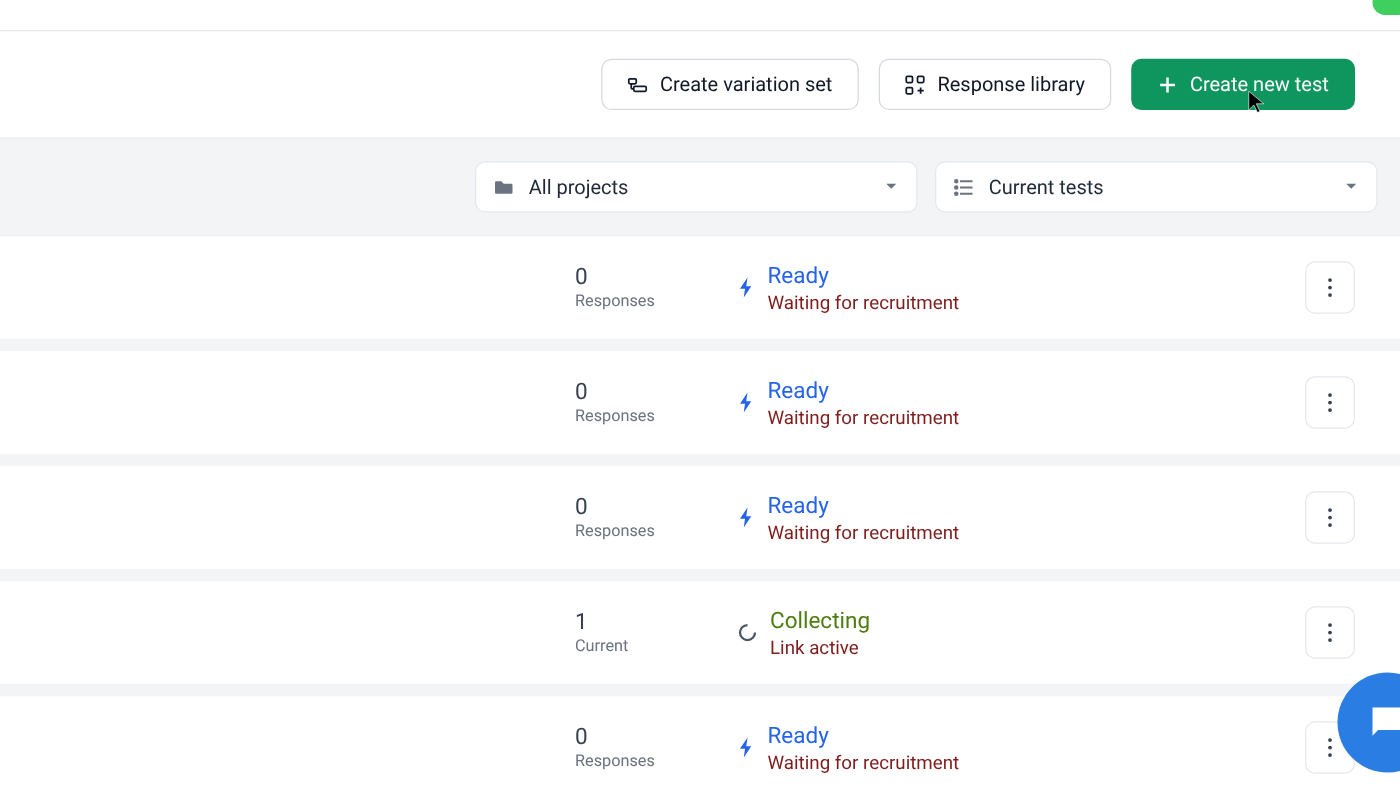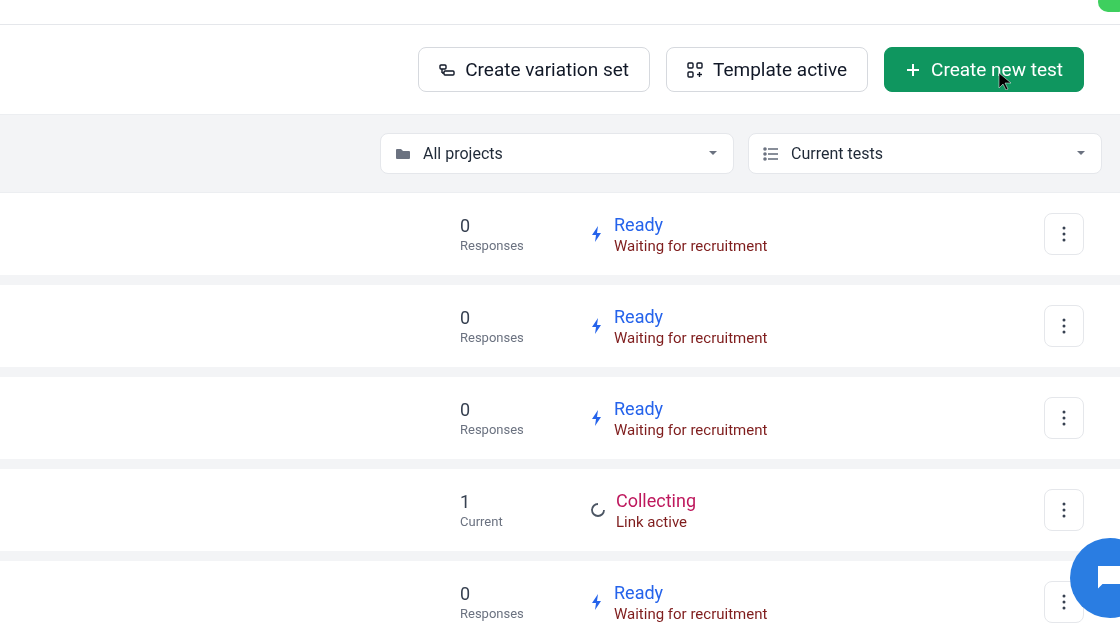--- a/index.html
+++ b/index.html
@@ -1,37 +1,37 @@
 <!DOCTYPE html>
 <html><head>
   <meta charset="utf-8">
   <style>
     * { margin:0; padding:0; box-sizing:border-box; font-family:-apple-system,BlinkMacSystemFont,"Segoe UI",Roboto,sans-serif; }
     body { background:#fff; width:1120px; height:628px; overflow:hidden; position:relative; }
     .topbar { height:25px; border-bottom:1px solid #e5e7eb; }
     .actions-row { display:flex; justify-content:flex-end; gap:16px; padding:22px 36px 22px 0; }
-    .btn { display:inline-flex; align-items:center; gap:10px; padding:10px 20px; border-radius:8px; font-size:19px; border:1px solid #d6d9de; background:#fff; cursor:pointer; color:#111827;text-align:right; }
+    .btn { display:inline-flex; align-items:center; gap:10px; padding:10px 20px; border-radius:8px; font-size:16px; border:1px solid #d6d9de; background:#fff; cursor:pointer; color:#111827;text-align:right; }
     .btn-primary { background:#0f965f; border-color:#0f965f; color:#fff; }
     .icon { display:inline-flex; width:16px; height:16px; }
     .filter-band { background:#f3f4f6; padding:18px 18px 18px 380px; display:flex; gap:14px; border-top:1px solid #eceef1; border-bottom:1px solid #eceef1; }
     .select { flex:1; display:flex; align-items:center; gap:12px; background:#fff; border:1px solid #e5e7eb; border-radius:8px; padding:10px 14px; cursor:pointer; justify-content:space-between; }
     .select-left { display:flex; align-items:center; gap:12px; }
     .select-label { font-size:16px; color:#1f2937; }
     .caret { color:#6b7280; }
     .rows { background:#fff; }
     .row { display:flex; align-items:center; padding:20px 36px 20px 460px; border-bottom:10px solid #f3f4f6; }
     .row:last-child { border-bottom:none; }
     .resp-col { width:130px; }
     .resp-count { font-size:18px; color:#374151; }
     .resp-label { font-size:13px; color:#6b7280; margin-top:2px; }
     .status-col { display:flex; align-items:center; gap:10px; flex:1; }
     .status-icon { margin-top:3px; color:#2563eb; }
     .status-icon.collecting { color:#4b5563; }
     .status-title { font-size:18px; color:#2563eb; }
-    .status-title.collecting { color:#be185d; }
+    .status-title.collecting { color:#4d7c0f; }
     .status-sub { font-size:15px; color:#7f1d1d; margin-top:2px; }
     .kebab { width:40px; height:42px; display:flex; align-items:center; justify-content:center; border:1px solid #e5e7eb; border-radius:8px; cursor:pointer; background:#fff; }
     .kebab svg { color:#374151; }
     .cursor { position:absolute; left:998px; top:72px; font-size:15px; pointer-events:none; }
     .chat-bubble { position:absolute; right:-30px; bottom:10px; width:80px; height:80px; border-radius:50%; background:#2a7de2; display:flex; align-items:center; justify-content:center; }
     .corner-green { position:absolute; top:-8px; right:-8px; width:30px; height:20px; border-radius:10px; background:#3ecf5e; }
   </style>
 </head>
 <body>
 
@@ -53,21 +53,21 @@
   <button class="btn">
     <span class="icon">
       <svg viewBox="0 0 16 16" fill="none" stroke="currentColor" stroke-width="1.4">
         <rect x="1" y="1" width="5" height="5" rx="1"></rect>
           <rect x="10" y="1" width="5" height="5" rx="1"></rect>
           <rect x="1" y="10" width="5" height="5" rx="1"></rect>
           <line x1="10" y1="12.5" x2="15" y2="12.5"></line>
           <line x1="12.5" y1="10" x2="12.5" y2="15"></line>
       </svg>
     </span>
-    <span>Template active</span>
+    <span>Response library</span>
   </button>
   <button class="btn btn-primary">
     <span class="icon">
       <svg viewBox="0 0 16 16" fill="none" stroke="currentColor" stroke-width="2">
           <line x1="8" y1="2" x2="8" y2="14"></line>
           <line x1="2" y1="8" x2="14" y2="8"></line>
         </svg>
     </span>
     <span>Create new test</span>
   </button>

